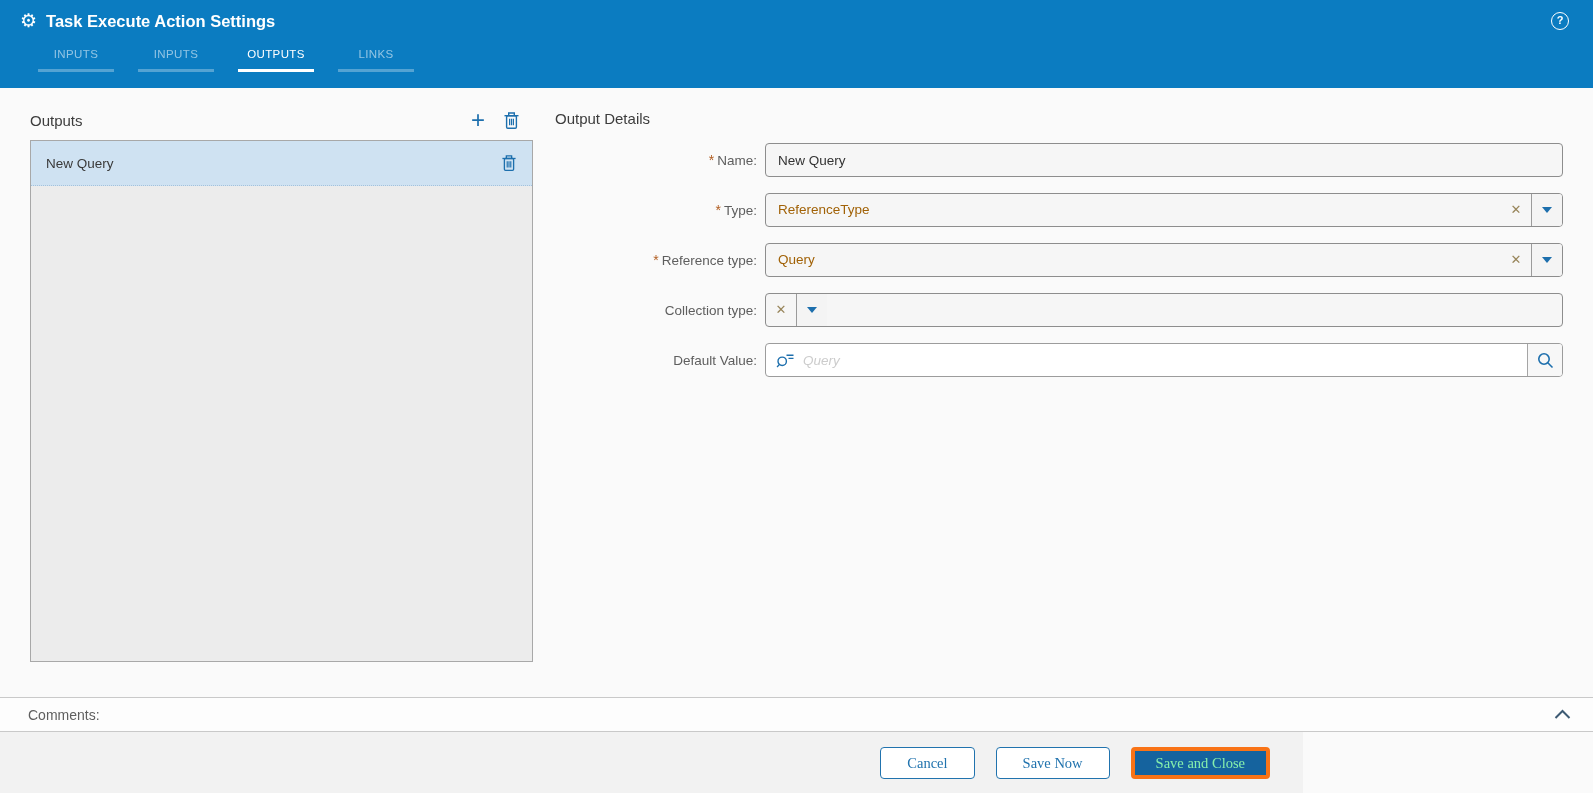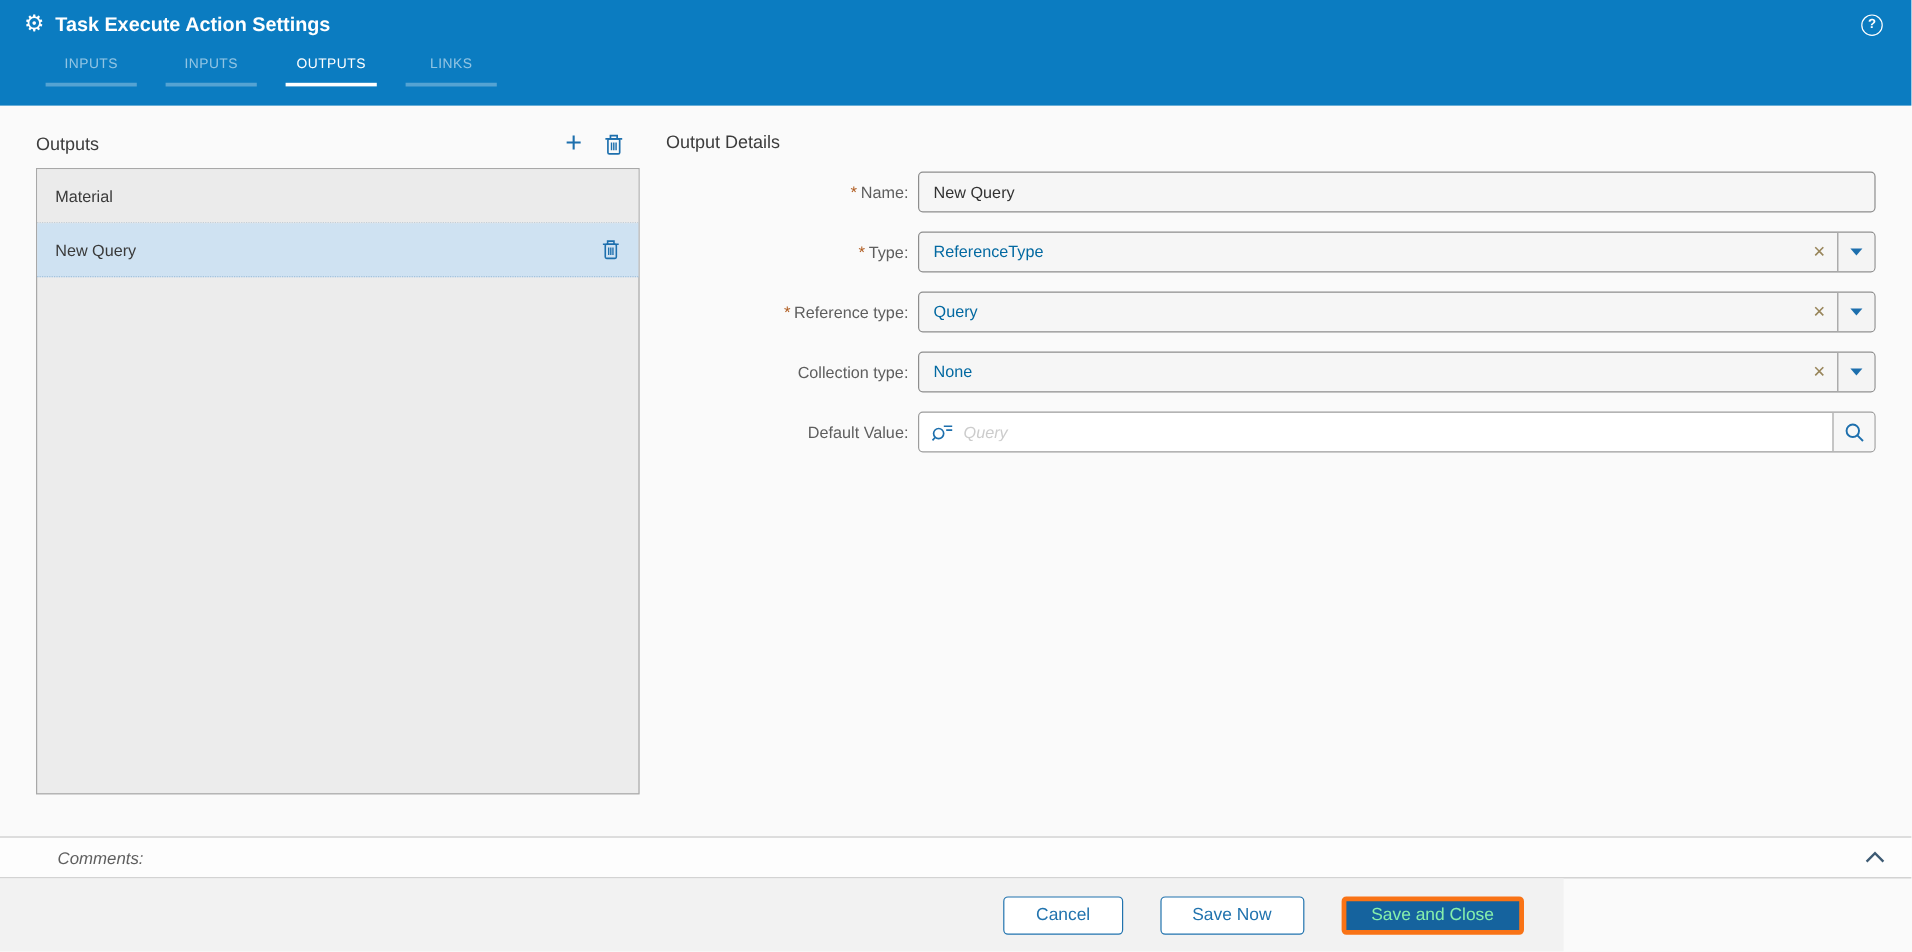--- a/index.html
+++ b/index.html
@@ -71,21 +71,21 @@
   .f-field { width:798px; }
   .text-input {
     width:100%; height:34px; border:1px solid #8d8d8d; border-radius:4px;
     background:#f6f6f6; padding:0 12px; font-size:13.5px; color:#333;
     font-family:inherit; outline:none;
   }
   .combo {
     display:flex; align-items:stretch; height:34px; width:100%;
     border:1px solid #8d8d8d; border-radius:4px; background:#f6f6f6; overflow:hidden;
   }
-  .combo-value { flex:1; padding:0 12px; line-height:32px; font-size:13.5px; color:#0369a1; }
+  .combo-value { flex:1; padding:0 12px; line-height:32px; font-size:13.5px; color:#a16207; }
   .combo-clear { width:30px; text-align:center; line-height:32px; color:#98855a; font-size:13px; cursor:pointer; }
   .combo-arrow-btn {
     width:31px; border-left:1px solid #9b9b9b; background:#f4f4f4;
     display:flex; align-items:center; justify-content:center; cursor:pointer;
   }
   .tri { width:0; height:0; border-left:5px solid transparent; border-right:5px solid transparent; border-top:6px solid #1d6fad; }
 
   .default-combo {
     display:flex; align-items:center; height:34px; width:100%;
     border:1px solid #9c9c9c; border-radius:4px; background:#fff; overflow:hidden;
@@ -110,32 +110,31 @@
   .toggle .knob {
     position:absolute; width:15px; height:15px; border-radius:50%;
     background:#fff; top:3px; right:4px;
   }
 
   
   .comments-bar {
     position:absolute; left:0; top:697px; width:1593px; height:35px;
     background:#fdfdfd; border-top:1px solid #c9c9c9; border-bottom:1px solid #c9c9c9;
     display:flex; align-items:center; justify-content:space-between;
-    padding:0 22px 0 48px;
-    font-style:italic;
+    padding:0 22px 0 28px;
   }
   .comments-label { font-size:14px; color:#5f5f5f; }
   .collapse-btn { cursor:pointer; display:flex; align-items:center; }
 
   
   .footer {
     position:absolute; left:0; top:732px; width:1303px; height:61px;
     background:#f2f2f2;
     display:flex; align-items:flex-start; justify-content:flex-end;
-    gap:31px; padding:15px 33px 0 0;
+    gap:21px; padding:15px 33px 0 0;font-family:Liberation Serif, serif;
   }
   .footer-btn {
     height:32px; padding:0 26px; border-radius:4px;
     background:#fff; border:1px solid #2173ae; color:#2173ae;
     font-size:14.5px; font-family:inherit; cursor:pointer;
   }
   .footer-btn.primary { background:#15639e; border:4px solid #f97316; color:#86efac; padding:0 21px; }
 </style>
 </head>
 <body>
@@ -165,24 +164,20 @@
         <path d="M1.5 4.7h14" stroke="#1d6fad" stroke-width="1.4"></path>
         <path d="M5.7 4.7V2h5.6v2.7" stroke="#1d6fad" stroke-width="1.4"></path>
         <rect x="3.6" y="4.7" width="9.8" height="12.6" rx="1.2" stroke="#1d6fad" stroke-width="1.4"></rect>
         <path d="M6.6 7.7v6.6M8.5 7.7v6.6M10.4 7.7v6.6" stroke="#1d6fad" stroke-width="1.2"></path>
       </svg>
     </span>
   </span>
 </div>
 
 <div class="outputs-list">
-  <div class="list-item">
-    <span>Material</span>
-
-  </div>
   <div class="list-item selected">
     <span>New Query</span>
     <span class="row-trash icon-btn">
       <svg width="16" height="18" viewBox="0 0 17 19" fill="none">
         <path d="M1.5 4.7h14" stroke="#1d6fad" stroke-width="1.4"></path>
         <path d="M5.7 4.7V2h5.6v2.7" stroke="#1d6fad" stroke-width="1.4"></path>
         <rect x="3.6" y="4.7" width="9.8" height="12.6" rx="1.2" stroke="#1d6fad" stroke-width="1.4"></rect>
         <path d="M6.6 7.7v6.6M8.5 7.7v6.6M10.4 7.7v6.6" stroke="#1d6fad" stroke-width="1.2"></path>
       </svg>
     </span>
@@ -232,21 +227,20 @@
       </span>
     </span>
   </div>
 
   <div class="f-row">
     <label class="f-label">
       <span>Collection type:</span>
     </label>
     <span class="f-field">
       <span class="combo">
-        <span class="combo-value">None</span>
         <span class="combo-clear">✕</span>
         <span class="combo-arrow-btn">
           <span class="tri"></span>
         </span>
       </span>
     </span>
   </div>
 
   <div class="f-row">
     <label class="f-label">

